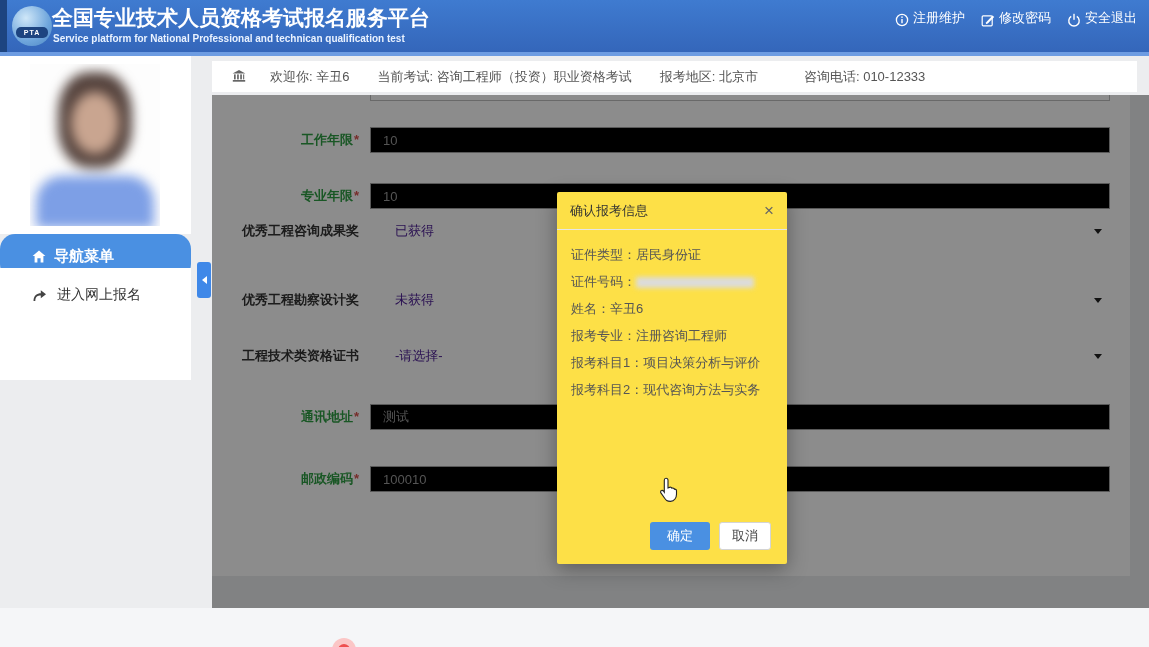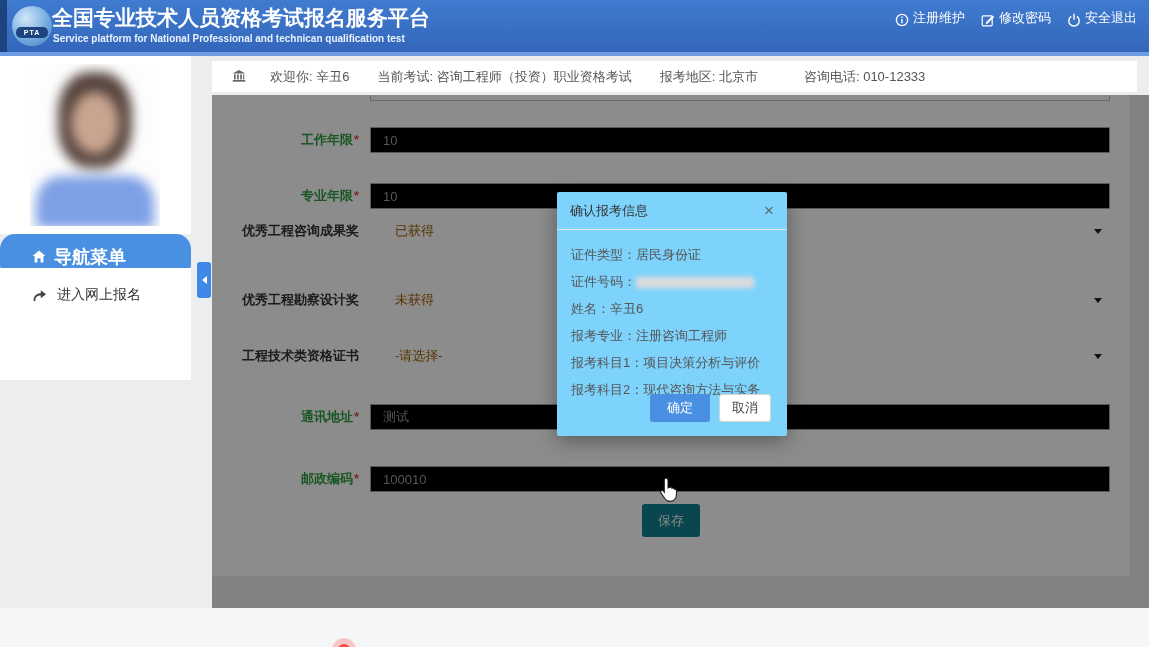--- a/index.html
+++ b/index.html
@@ -31,58 +31,58 @@
 
   
   .photo-card { position:absolute; left:0; top:56px; width:191px; height:178px; background:#fff; }
   .photo { position:absolute; left:30px; top:8px; width:130px; height:162px; background:#fdfdfd; overflow:hidden; }
   .photo-blur { position:absolute; inset:0; filter:blur(6px); }
   .photo-hair { position:absolute; left:28px; top:8px; width:74px; height:96px; background:#55433d; border-radius:42%; }
   .photo-face { position:absolute; left:41px; top:28px; width:48px; height:62px; background:#c9a590; border-radius:50%; }
   .photo-shirt { position:absolute; left:6px; top:112px; width:118px; height:52px; background:#7d9fe6; border-radius:26px 26px 0 0; }
   .side-nav-head { position:absolute; left:0; top:234px; width:191px; height:45px; background:#4a90e2;
                    display:flex; align-items:center; padding-left:32px; gap:8px; color:#fff;
-                   font-size:18px; font-weight:bold;border-radius:15px; }
+                   font-size:15px; font-weight:bold;border-radius:15px; }
   .side-menu { position:absolute; left:0; top:268px; width:191px; height:112px; background:#fff; }
   .side-item { height:54px; display:flex; align-items:center; padding-left:32px; gap:10px;
                color:#333; font-size:14px; cursor:pointer;text-align:right; }
   .collapse-tab { position:absolute; left:197px; top:262px; width:14px; height:36px; background:#3f88e8;
                   border-radius:3px; z-index:60; display:flex; align-items:center; justify-content:center; cursor:pointer; }
   .collapse-arrow { width:0; height:0; border-top:4px solid transparent; border-bottom:4px solid transparent;
                     border-right:5px solid #fff; }
 
   
   .panel { position:absolute; left:212px; top:95px; width:918px; height:481px; background:#fff; overflow:hidden; }
   .form-row { position:absolute; left:0; width:918px; height:26px; }
   .field-label { position:absolute; left:0; top:0; width:147px; line-height:26px; text-align:right;
                  font-size:13px; font-weight:bold; color:#333; white-space:nowrap; }
   .field-label.green { color:#2f9e44; }
   .req-star { color:#d9534f; margin-left:1px; }
   .field-input { position:absolute; left:158px; top:0; width:740px; height:26px; border:1px solid #a3a3a3;
                  background:#000000; padding:0 12px; font-size:13px; color:#9a9a9a;
                  font-family:"Liberation Sans","DejaVu Sans",sans-serif; }
   .field-select { position:absolute; left:158px; top:0; width:740px; height:26px; line-height:26px;
-                  padding-left:25px; font-size:13px; color:#a16207; cursor:pointer; }
+                  padding-left:25px; font-size:13px; color:#4c1d95; cursor:pointer; }
   .select-caret { position:absolute; right:8px; top:11px; width:0; height:0;
                   border-left:4px solid transparent; border-right:4px solid transparent; border-top:5px solid #222; }
   .cutoff-input { position:absolute; left:158px; top:-20px; width:740px; height:26px; border:1px solid #bfbfbf; background:#fff; }
   .save-btn { position:absolute; left:50%; transform:translateX(-50%); top:409px; width:58px; height:33px;
               background:#12808e; color:#eaf4f5; border:none; border-radius:3px; font-size:13px; cursor:pointer;
               font-family:"Liberation Sans","DejaVu Sans",sans-serif; }
 
   
   .dim-overlay { position:absolute; left:212px; top:95px; width:937px; height:513px;
                  background:rgba(0,0,0,0.45); z-index:50; }
   .footer-strip { position:absolute; left:0; top:608px; width:1149px; height:39px; background:#f5f6f8; }
   .red-dot-halo { position:absolute; left:332px; top:638px; width:24px; height:24px; border-radius:50%;
                   background:#fbc6c6; z-index:5; }
   .red-dot { position:absolute; left:6px; top:6px; width:12px; height:12px; border-radius:50%; background:#ee4f4f; }
 
   
-  .modal { position:absolute; left:557px; top:192px; width:230px; height:244px; background:#7dd3fc;
+  .modal { position:absolute; left:557px; top:192px; width:230px; height:372px; background:#fde047;
            border-radius:2px; box-shadow:0 5px 20px rgba(0,0,0,0.35); z-index:100; }
   .modal-head { height:38px; border-bottom:1px solid #e6e6e6; display:flex; align-items:center; padding:0 13px; }
   .modal-title { font-size:13px; color:#333; }
   .modal-close { margin-left:auto; font-size:17px; color:#666; cursor:pointer; line-height:1; }
   .modal-body { padding:11px 14px 0 14px; }
   .confirm-row { font-size:13px; color:#555; line-height:27px; white-space:nowrap; }
   .redacted { display:inline-block; width:118px; height:11px; background:#dcdcdc; filter:blur(2.5px);
               vertical-align:middle; }
   .modal-foot { position:absolute; right:16px; bottom:14px; display:flex; gap:9px; }
   .btn-confirm { height:28px; padding:0 17px; background:#4a90e2; color:#fff; border:none; border-radius:3px;

